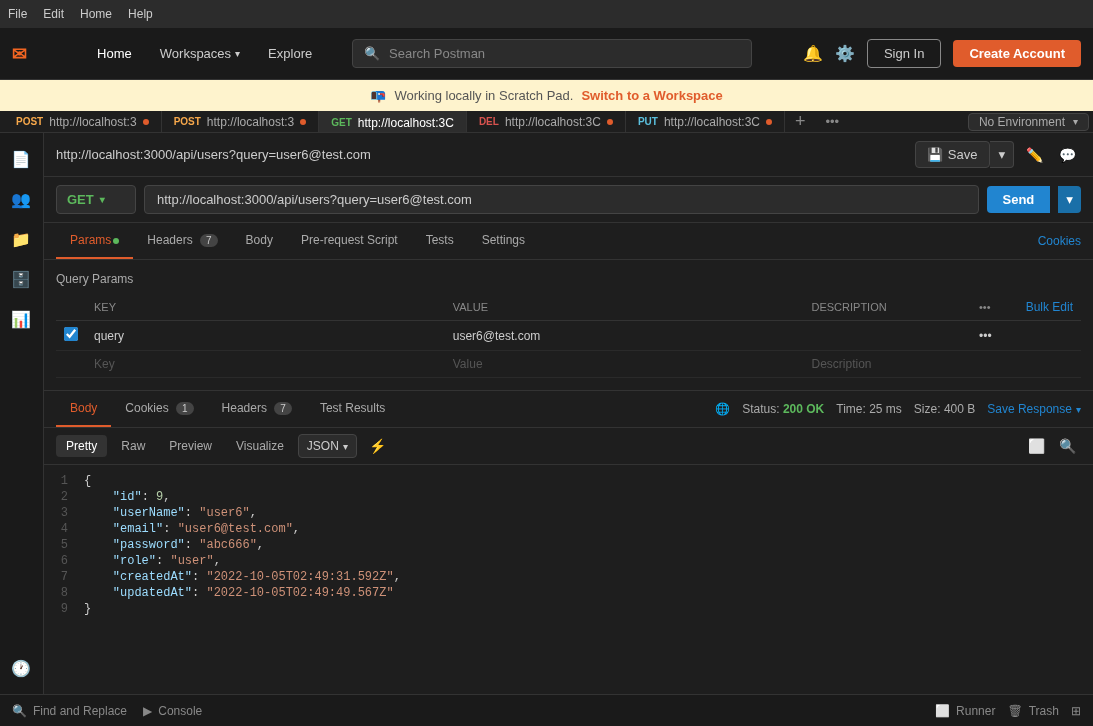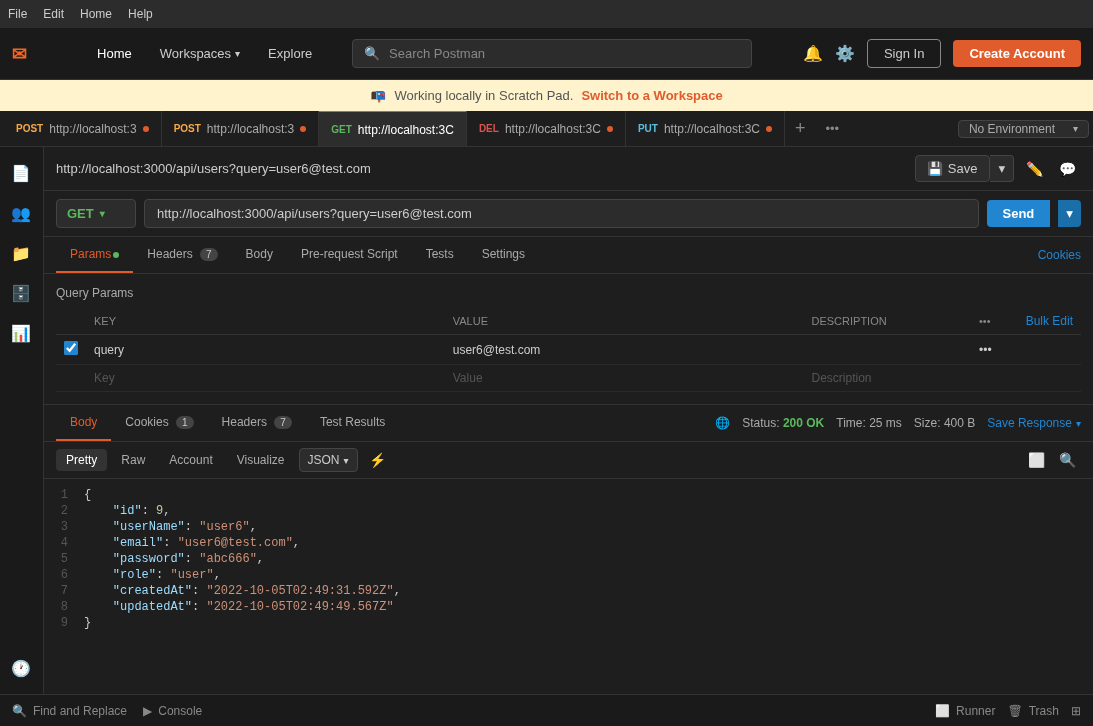--- a/index.html
+++ b/index.html
@@ -20,33 +20,33 @@
     .nav-right { display: flex; align-items: center; gap: 12px; margin-left: auto; }
     .btn-signin { background: transparent; border: 1px solid #888; color: #ccc; padding: 6px 16px; border-radius: 4px; cursor: pointer; font-size: 13px; }
     .btn-create { background: #e05c2c; border: none; color: #fff; padding: 6px 16px; border-radius: 4px; cursor: pointer; font-size: 13px; font-weight: 600; }
     .icon-btn { color: #ccc; cursor: pointer; font-size: 16px; position: relative; }
 
     
     .banner { background: #fef3cd; display: flex; align-items: center; justify-content: center; padding: 8px; gap: 8px; font-size: 13px; color: #555; }
     .banner strong { color: #e05c2c; cursor: pointer; }
 
     
-    .tabs-bar { background: #1e1e1e; display: flex; align-items: center; padding: 0 4px; border-bottom: 1px solid #333; height: 36px; overflow-x: auto; }
+    .tabs-bar { background: #1e1e1e; display: flex; align-items: center; padding: 0 4px; border-bottom: 1px solid #333; height: 22px; overflow-x: auto; }
     .tab { display: flex; align-items: center; gap: 6px; padding: 0 12px; height: 38px; cursor: pointer; border-right: 1px solid #333; font-size: 12px; color: #aaa; white-space: nowrap; }
     .tab.active { background: #2d2d2d; color: #fff; border-top: 2px solid #e05c2c; }
     .tab-method { font-size: 10px; font-weight: bold; }
     .tab-method.post { color: #f7a84b; }
     .tab-method.get { color: #5cb85c; }
     .tab-method.del { color: #d9534f; }
     .tab-method.put { color: #5bc0de; }
     .tab-dot { width: 6px; height: 6px; border-radius: 50%; display: inline-block; }
     .tab-dot.orange { background: #e05c2c; }
     .tab-plus { padding: 0 10px; cursor: pointer; color: #888; font-size: 18px; display: flex; align-items: center; }
     .tab-more { padding: 0 10px; cursor: pointer; color: #888; display: flex; align-items: center; }
-    .env-selector { margin-left: auto; display: flex; align-items: center; gap: 18px; background: #2c2c2c; border: 1px solid #444; border-radius: 4px; padding: 1px 10px; cursor: pointer; color: #aaa; font-size: 12px; }
+    .env-selector { margin-left: auto; display: flex; align-items: center; gap: 8px; background: #2c2c2c; border: 1px solid #444; border-radius: 4px; padding: 1px 10px; cursor: pointer; color: #aaa; font-size: 12px; }
 
     
     .main { flex: 1; display: flex; overflow: hidden; }
 
     
     .sidebar-icons { width: 44px; background: #1a1a1a; display: flex; flex-direction: column; align-items: center; padding: 8px 0; gap: 4px; border-right: 1px solid #333; }
     .sidebar-icon { width: 36px; height: 36px; display: flex; align-items: center; justify-content: center; cursor: pointer; color: #888; border-radius: 4px; font-size: 16px; }
 
     
     .request-area { flex: 1; display: flex; flex-direction: column; overflow: hidden; }
@@ -291,21 +291,21 @@
           <div class="save-resp">
             <span>Save Response</span>
             <span class="chevron">▾</span>
           </div>
         </div>
       </div>
 
       <div class="format-tabs">
         <div class="format-tab active">Pretty</div>
         <div class="format-tab">Raw</div>
-        <div class="format-tab">Account</div>
+        <div class="format-tab">Preview</div>
         <div class="format-tab">Visualize</div>
         <div class="format-select">
           <span>JSON</span>
           <span class="chevron">▾</span>
         </div>
         <span class="format-icon-btn" style="margin-left:4px;">⚡</span>
         <div class="format-icons">
           <span class="format-icon-btn">⬜</span>
           <span class="format-icon-btn">🔍</span>
         </div>

